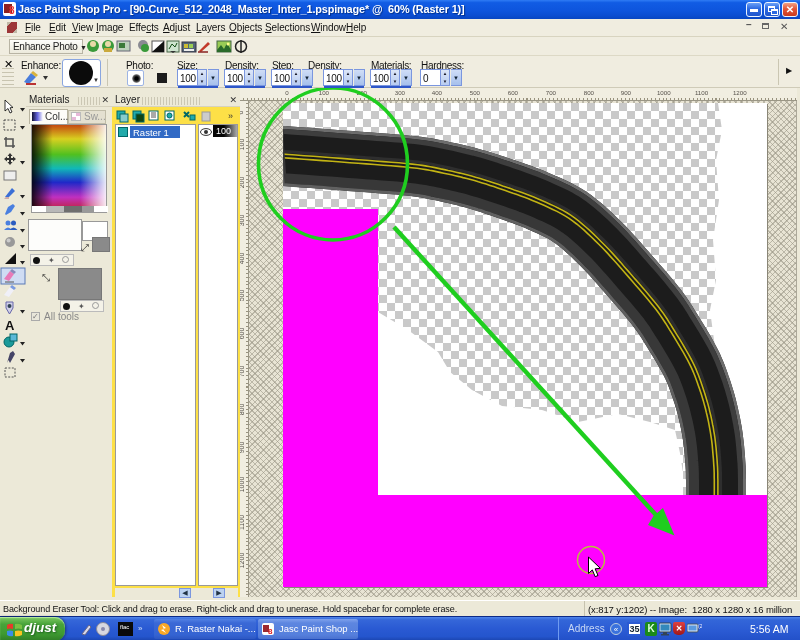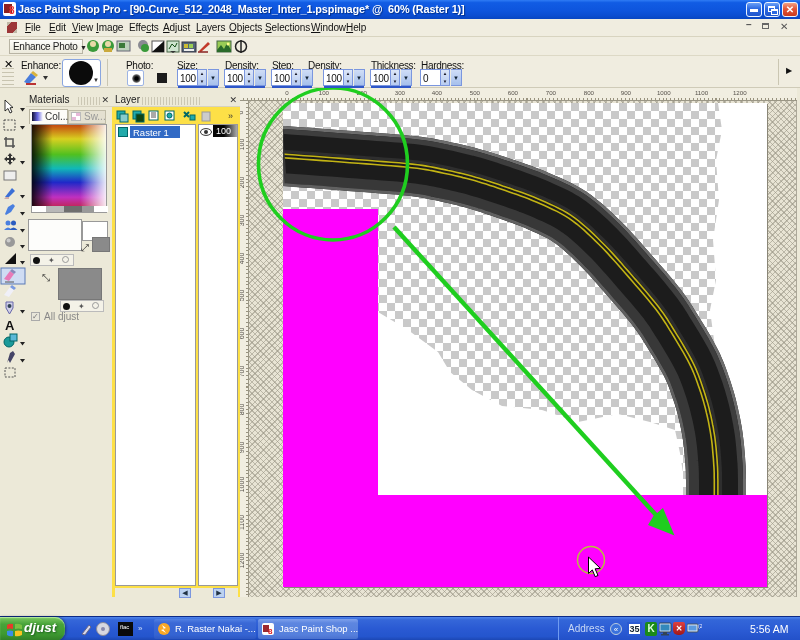--- a/index.html
+++ b/index.html
@@ -160,21 +160,21 @@
 <div class="abs" style="left:107px;top:3px;width:1px;height:27px;background:#cac6b2"></div>
 <div class="lbl" style="left:126px">Photo:</div>
 <div class="abs" style="left:127px;top:14px;width:17px;height:16px;border:1px solid #9db4e4;border-radius:2px;background:#fff">
  <span style="position:absolute;left:4px;top:3px;width:9px;height:9px;border-radius:50%;background:radial-gradient(circle,#000 25%,#555 55%,#fff 80%)"></span>
 </div>
 <div class="abs" style="left:157px;top:17px;width:10px;height:10px;background:#1c1c1c"></div>
 <div class="lbl" style="left:177px">Size:</div>
 <div class="lbl" style="left:225px">Density:</div>
 <div class="lbl" style="left:272px">Step:</div>
 <div class="lbl" style="left:308px">Density:</div>
-<div class="lbl" style="left:371px">Thickness:</div>
+<div class="lbl" style="left:371px">Materials:</div>
 <div class="lbl" style="left:421px">Hardness:</div>
 <div class="spinfield" style="left:177px;width:21px">100</div>
       <div class="spinarr" style="left:198px">▲<br>▼</div>
       <div class="spindrop" style="left:208px">▼</div>
       <div class="bluebar" style="left:178px;width:40px"></div>
 <div class="spinfield" style="left:224px;width:21px">100</div>
       <div class="spinarr" style="left:245px">▲<br>▼</div>
       <div class="spindrop" style="left:255px">▼</div>
       <div class="bluebar" style="left:225px;width:40px"></div>
 <div class="spinfield" style="left:271px;width:21px">100</div>
@@ -350,21 +350,21 @@
       <span class="abs" style="left:31px;top:1px;width:7px;height:7px;border-radius:50%;border:1px solid #999"></span>
     </div>
     <div class="abs" style="left:32px;top:174px;width:44px;height:32px;background:#8a8a8a;border:1px solid #777"></div>
     <div class="abs" style="left:16px;top:178px;font-size:10px;color:#222">⤡</div>
     <div class="abs" style="left:34px;top:206px;width:44px;height:12px;background:#f4f2e8;border:1px solid #bbb">
       <span class="abs" style="left:2px;top:2px;width:7px;height:7px;border-radius:50%;background:#111"></span>
       <span class="abs" style="left:17px;top:1px;font-size:8px;color:#555">✦</span>
       <span class="abs" style="left:31px;top:1px;width:7px;height:7px;border-radius:50%;border:1px solid #999"></span>
     </div>
     <div class="abs" style="left:5px;top:218px;width:9px;height:9px;background:#e8e6da;border:1px solid #aaa;font-size:8px;color:#777;line-height:8px">✓</div>
-    <div class="abs" style="left:18px;top:217px;font-size:10px;color:#888">All djust</div>
+    <div class="abs" style="left:18px;top:217px;font-size:10px;color:#888">All tools</div>
   </div>
   <div class="abs" id="layerpanel">
         <div class="paltitle">Layer<span class="grip" style="left:30px;width:60px"></span></div>
         <div class="palx">✕</div>
     <svg class="abs" style="left:4px;top:15px" width="120" height="14">
       <g stroke="#066" fill="#2aa">
         <rect x="1" y="2" width="8" height="8"></rect>
             <rect x="4" y="5" width="8" height="8" fill="#8cc"></rect>
         <rect x="17" y="2" width="8" height="8"></rect>
             <rect x="20" y="5" width="8" height="8" fill="#141"></rect>
@@ -387,20 +387,25 @@
           <circle cx="6" cy="5" r="2" fill="#333"></circle>
         </svg>
     <div class="abs" style="left:101px;top:31px;width:24px;height:12px;background:linear-gradient(90deg,#050505 45%,#aaa);color:#fff;font-size:9px;padding:1px 0 0 3px">100</div>
     <div class="abs" style="left:3px;top:494px;width:123px;height:11px;background:#ece9d8">
       <span class="abs" style="left:64px;top:0;width:12px;height:10px;background:#bcd2f0;border:1px solid #7a96df;font-size:7px;text-align:center;color:#234">◀</span>
       <span class="abs" style="left:98px;top:0;width:12px;height:10px;background:#bcd2f0;border:1px solid #7a96df;font-size:7px;text-align:center;color:#234">▶</span>
     </div>
   </div>
 </div>
 
+<div class="abs" id="statusbar">
+<span class="abs" style="left:3px;top:3px">Background Eraser Tool: Click and drag to erase. Right-click and drag to unerase. Hold spacebar for complete erase.</span>
+<span class="abs" style="left:584px;top:0;width:1px;height:16px;background:#c6c2ae"></span>
+      <span class="abs" style="left:588px;top:3px;font-size:9.5px">(x:817 y:1202) -- Image:&nbsp; 1280 x 1280 x 16 million</span>
+</div>
 
 <div class="abs" id="taskbar">
 <div class="abs" id="startbtn"></div>
 <svg class="abs" style="left:6px;top:4px" width="18" height="16">
  <path d="M1,4 Q4,2 7,3 L7,8 Q4,7 1,8 Z" fill="#e83a2a"></path>
  <path d="M9,3 Q12,2 16,4 L16,8 Q12,7 9,8 Z" fill="#7ac142"></path>
  <path d="M1,10 Q4,9 7,10 L7,15 Q4,16 1,14 Z" fill="#3a8de8"></path>
  <path d="M9,10 Q12,9 16,10 L16,14 Q12,16 9,15 Z" fill="#f8c421"></path>
 </svg>
 <div class="abs" id="starttxt">djust</div>

